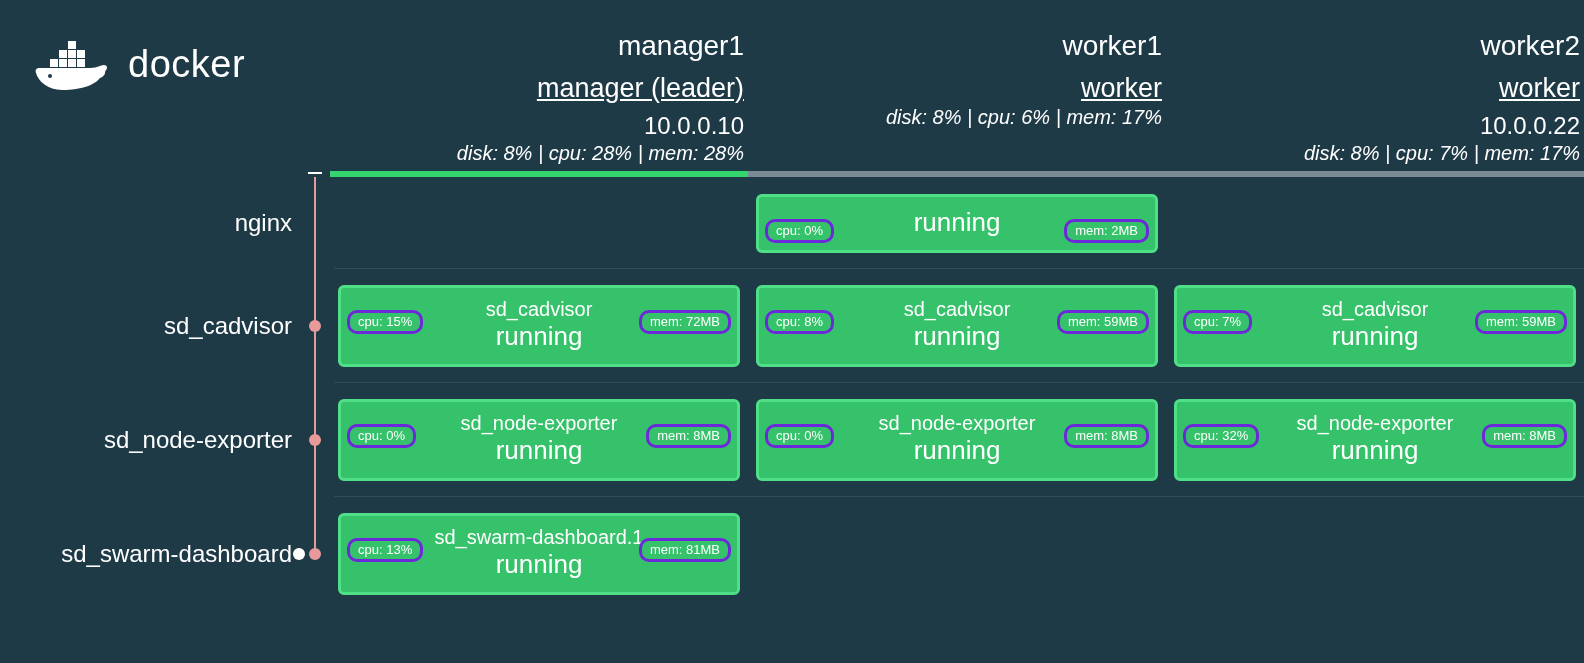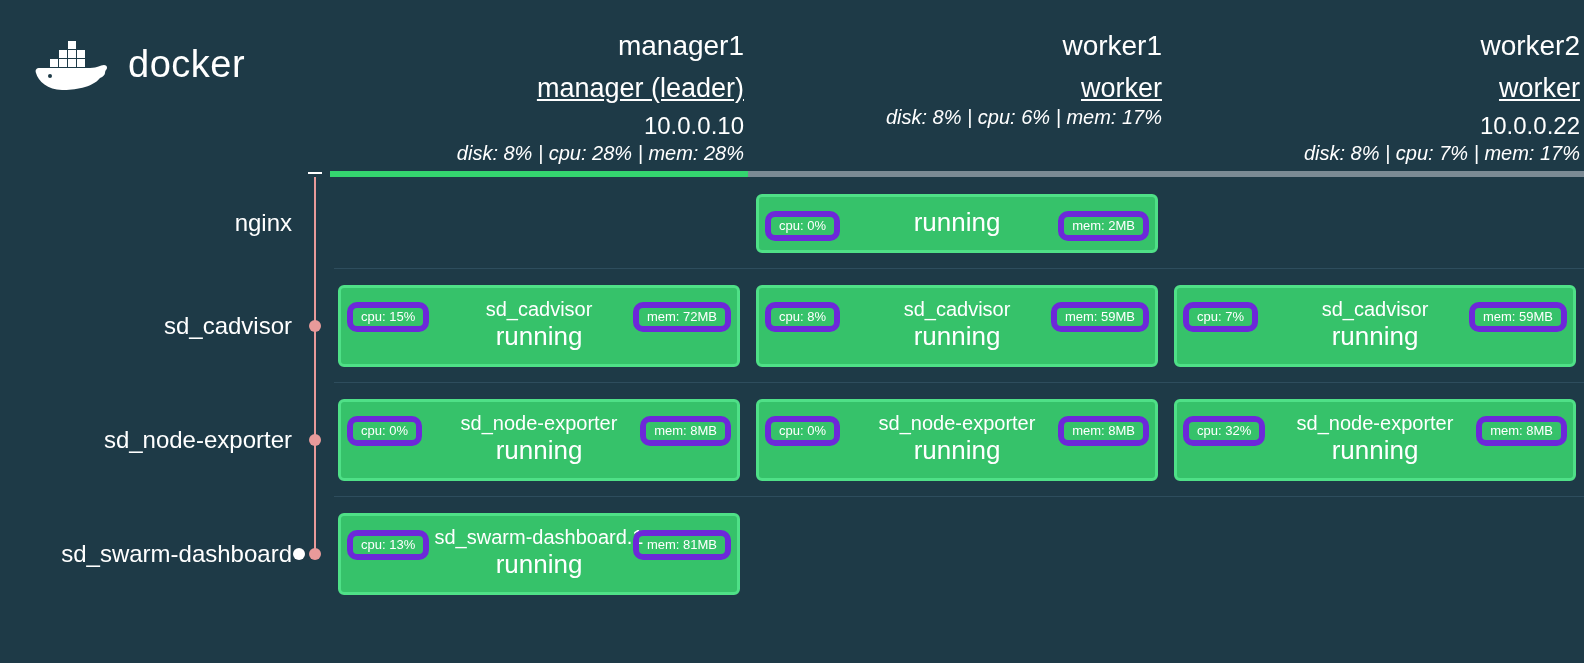--- a/index.html
+++ b/index.html
@@ -132,24 +132,24 @@
       border-radius: 6px;
       padding: 10px 10px 12px 10px;
       text-align: center;
       position: relative;
       color:#fff;
     }
     .card .svc-name { font-size: 20px; }
     .card .svc-status { font-size: 26px; margin-top: 0px; }
     .badge {
       position: absolute;
-      top: 14px;
+      top: 22px;
       font-size: 13px;
       padding: 1px 8px 2px 8px;
-      border: 6px solid #6d28d9;
+      border: 3px solid #6d28d9;
       border-radius: 10px;
       background: transparent;
     }
     .badge.cpu { left: 6px; }
     .badge.mem { right: 6px; }
   </style>
 </head>
 <body>
 
 <div class="logo-area">

